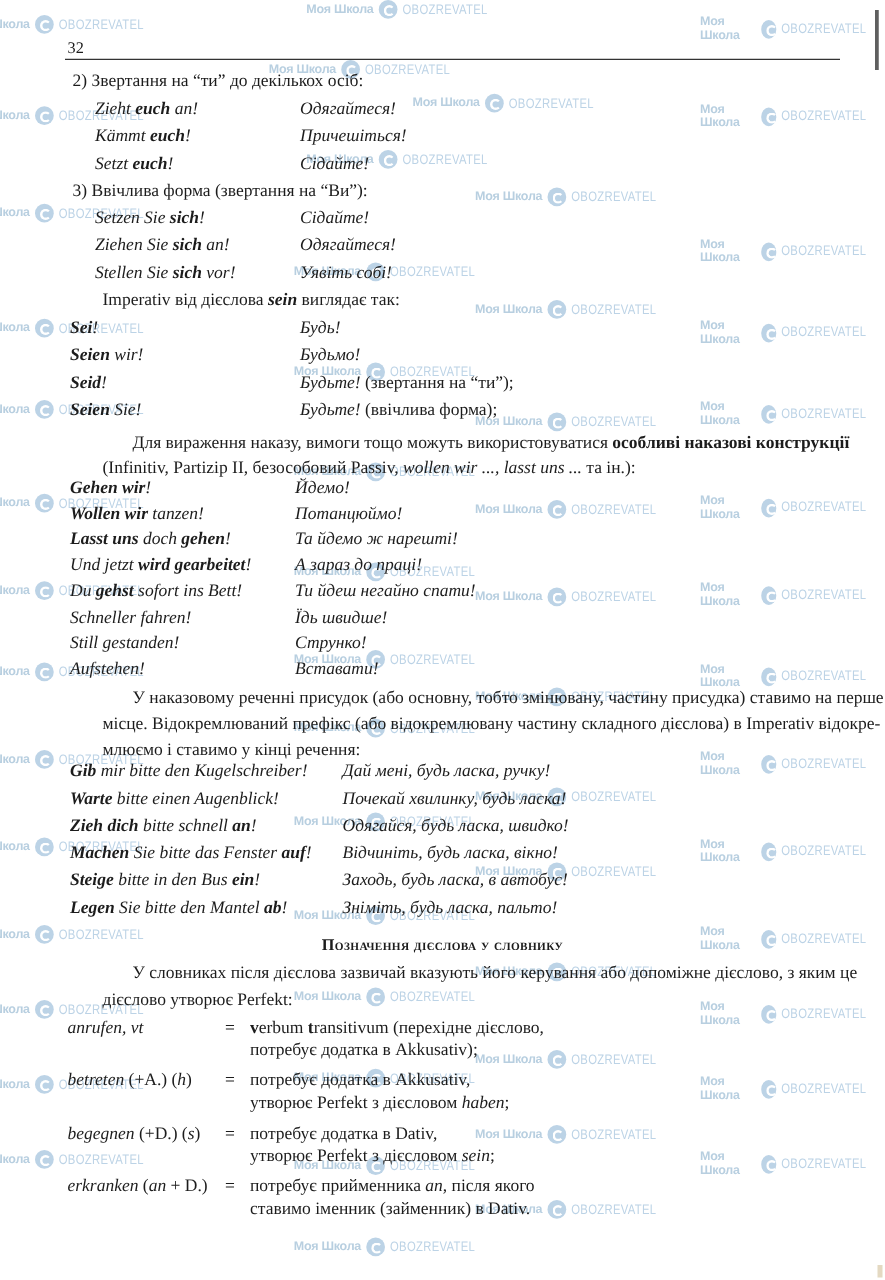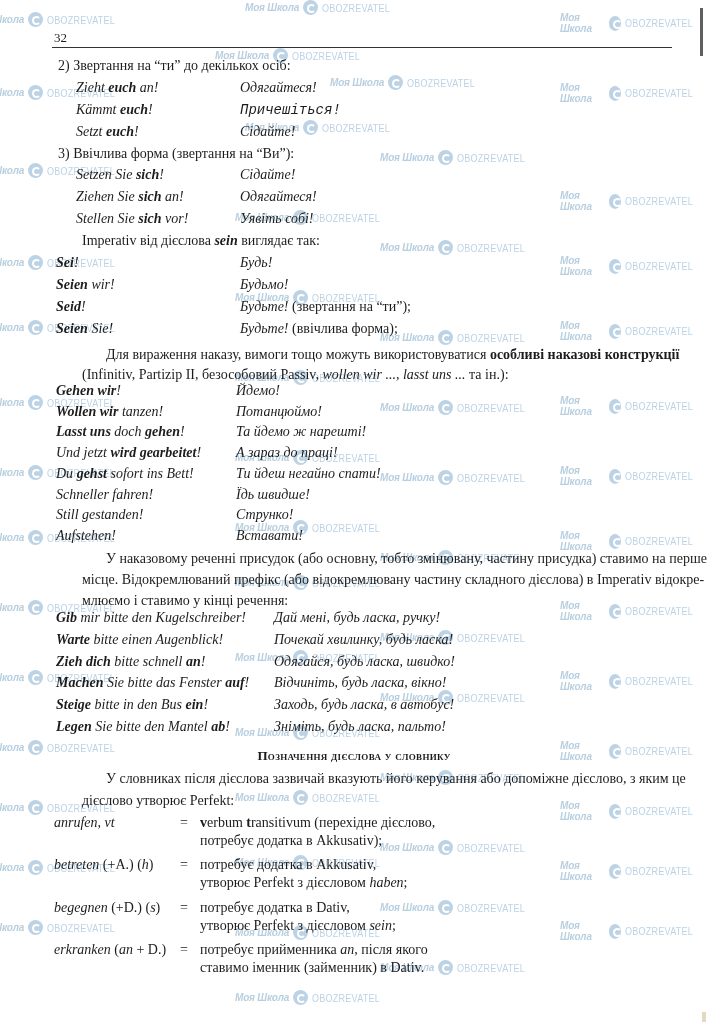--- a/index.html
+++ b/index.html
@@ -10,21 +10,21 @@
     color: #1c1c1c;
   }
   .page { position: absolute; left: 0; top: 0; width: 708px; height: 1024px; }
 
   
   .edge-mark { position: absolute; left: 700px; top: 8px; width: 3px; height: 48px; background: #2a2a2a; opacity: .75; }
   .edge-mark2 { position: absolute; left: 702px; top: 1012px; width: 4px; height: 10px; background: #d8c9a8; opacity:.7; }
 
   
   .wm { position: absolute; display: flex; align-items: center; gap: 4px; pointer-events: none; z-index: 1; }
-  .wm .ms { font-family: "Liberation Sans", sans-serif; font-style: italic; font-weight: bold; font-size: 10px; color: #b8cfe0; letter-spacing: -.2px; }
+  .wm .ms { font-family: "Liberation Sans", sans-serif; font-weight: bold; font-size: 10px; color: #b8cfe0; letter-spacing: -.2px; }
   .wm .circ { width: 15px; height: 15px; border-radius: 50%; background: #bcd3e6; position: relative; }
   .wm .circ::after { content: ""; position: absolute; left: 4px; top: 4px; width: 5px; height: 5px; border: 2px solid #fff; border-radius: 50%; border-right-color: transparent; }
   .wm .ob { font-family: "Liberation Sans", sans-serif; font-size: 11px; color: #bcd3e6; letter-spacing: .3px; transform: scaleX(.82); transform-origin: left center; }
 
   
   .hdr-num { position: absolute; left: 54px; top: 30px; font-size: 13px; z-index: 2; }
   .hdr-title { position: absolute; right: 37px; top: 29px; font-size: 14px; letter-spacing: .6px; z-index: 2; }
   .hdr-rule { position: absolute; left: 52px; top: 47px; width: 620px; height: 1px; background: #333; z-index: 2; }
 
   .t { position: absolute; font-size: 14px; white-space: nowrap; z-index: 2; }
@@ -327,21 +327,21 @@
     </div>
 
   <div class="hdr-num">32</div>
   <div class="hdr-rule"></div>
 
   <div class="t" style="left:58px;top:58px;">2) Звертання на “ти” до декількох осіб:</div>
   <div id="s2-rows">
       <div class="t i" style="left:76px;top:80px;"><span>Zieht </span><b class="i">euch</b><span> an!</span></div>
       <div class="t i" style="left:240px;top:80px;">Одягайтеся!</div>
       <div class="t i" style="left:76px;top:102px;"><span>Kämmt </span><b class="i">euch</b><span>!</span></div>
-      <div class="t i" style="left:240px;top:102px;font-family:Liberation Mono, monospace;">Причешіться!</div>
+      <div class="t i" style="left:240px;top:102px;">Причешіться!</div>
       <div class="t i" style="left:76px;top:124px;"><span>Setzt </span><b class="i">euch</b><span>!</span></div>
       <div class="t i" style="left:240px;top:124px;">Сідайте!</div>
     </div>
 
   <div class="t" style="left:58px;top:146px;">3) Ввічлива форма (звертання на “Ви”):</div>
   <div id="s3-rows">
       <div class="t i" style="left:76px;top:167px;"><span>Setzen Sie </span><b class="i">sich</b><span>!</span></div>
       <div class="t i" style="left:240px;top:167px;">Сідайте!</div>
       <div class="t i" style="left:76px;top:189px;"><span>Ziehen Sie </span><b class="i">sich</b><span> an!</span></div>
       <div class="t i" style="left:240px;top:189px;">Одягайтеся!</div>

